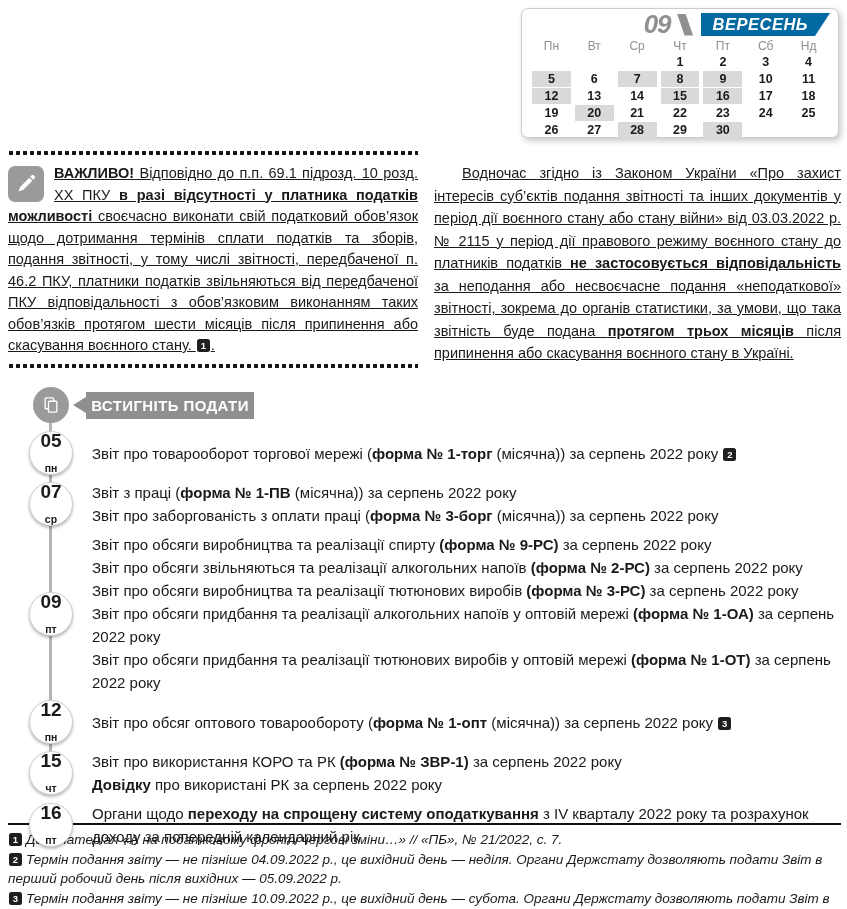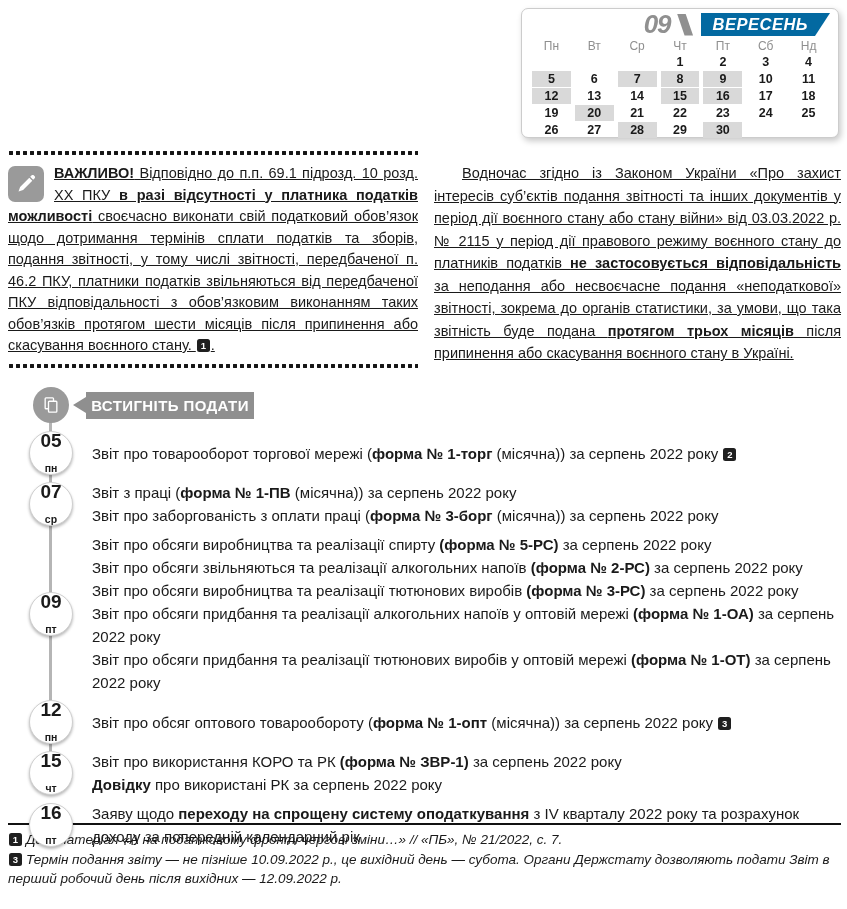--- a/index.html
+++ b/index.html
@@ -247,21 +247,21 @@
         </div>
       </div>
       <div class="tl-group">
         <div class="tl-rail">
           <div class="tl-circle">
             <span class="tl-date">09</span>
             <span class="tl-dow">пт</span>
           </div>
         </div>
         <div class="tl-items">
-          <div class="tl-line-item"><span>Звіт про обсяги виробництва та реалізації спирту </span><b>(форма № 5-РС)</b><span> за серпень 2022 року</span></div>
+          <div class="tl-line-item"><span>Звіт про обсяги виробництва та реалізації спирту </span><b>(форма № 9-РС)</b><span> за серпень 2022 року</span></div>
           <div class="tl-line-item"><span>Звіт про обсяги звільняються та реалізації алкогольних напоїв </span><b>(форма № 2-РС)</b><span> за серпень 2022 року</span></div>
           <div class="tl-line-item"><span>Звіт про обсяги виробництва та реалізації тютюнових виробів </span><b>(форма № 3-РС)</b><span> за серпень 2022 року</span></div>
           <div class="tl-line-item"><span>Звіт про обсяги придбання та реалізації алкогольних напоїв у оптовій мережі </span><b>(форма № 1-ОА)</b><span> за серпень 2022 року</span></div>
           <div class="tl-line-item"><span>Звіт про обсяги придбання та реалізації тютюнових виробів у оптовій мережі </span><b>(форма № 1-ОТ)</b><span> за серпень 2022 року</span></div>
         </div>
       </div>
       <div class="tl-group">
         <div class="tl-rail">
           <div class="tl-circle">
             <span class="tl-date">12</span>
@@ -285,23 +285,24 @@
         </div>
       </div>
       <div class="tl-group">
         <div class="tl-rail">
           <div class="tl-circle">
             <span class="tl-date">16</span>
             <span class="tl-dow">пт</span>
           </div>
         </div>
         <div class="tl-items">
-          <div class="tl-line-item"><span>Заяву щодо </span><b>переходу на спрощену систему оподаткування</b><span> з IV кварталу 2022 року та розрахунок доходу за попередній календарний рік</span></div>
+          <div class="tl-line-item"><span>Органи щодо </span><b>переходу на спрощену систему оподаткування</b><span> з IV кварталу 2022 року та розрахунок доходу за попередній календарний рік</span></div>
         </div>
       </div>
     </div>
 
   <div class="footnotes">
       <p class="fn"><span class="fnmark">1</span><span>Див. матеріал «А на податковому фронті чергові зміни…» // «ПБ», № 21/2022, с. 7.</span></p>
+      <p class="fn"><span class="fnmark">2</span><span>Термін подання звіту — не пізніше 04.09.2022 р., це вихідний день — неділя. Органи Держстату дозволяють подати Звіт в перший робочий день після вихідних — 05.09.2022 р.</span></p>
       <p class="fn"><span class="fnmark">3</span><span>Термін подання звіту — не пізніше 10.09.2022 р., це вихідний день — субота. Органи Держстату дозволяють подати Звіт в перший робочий день після вихідних — 12.09.2022 р.</span></p>
     </div>
 
 </div>
 
 </body></html>

